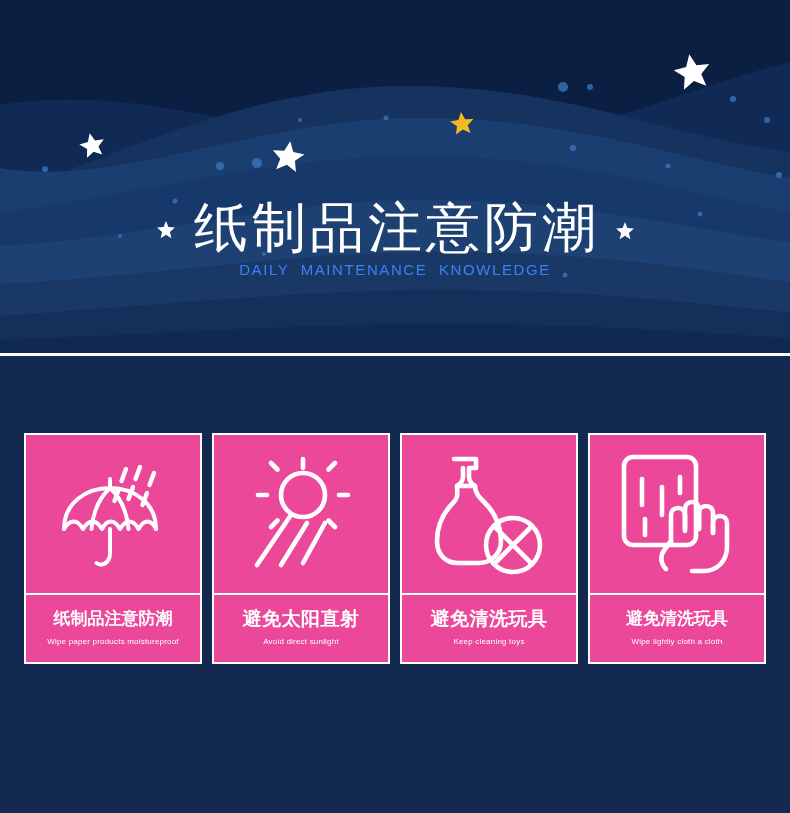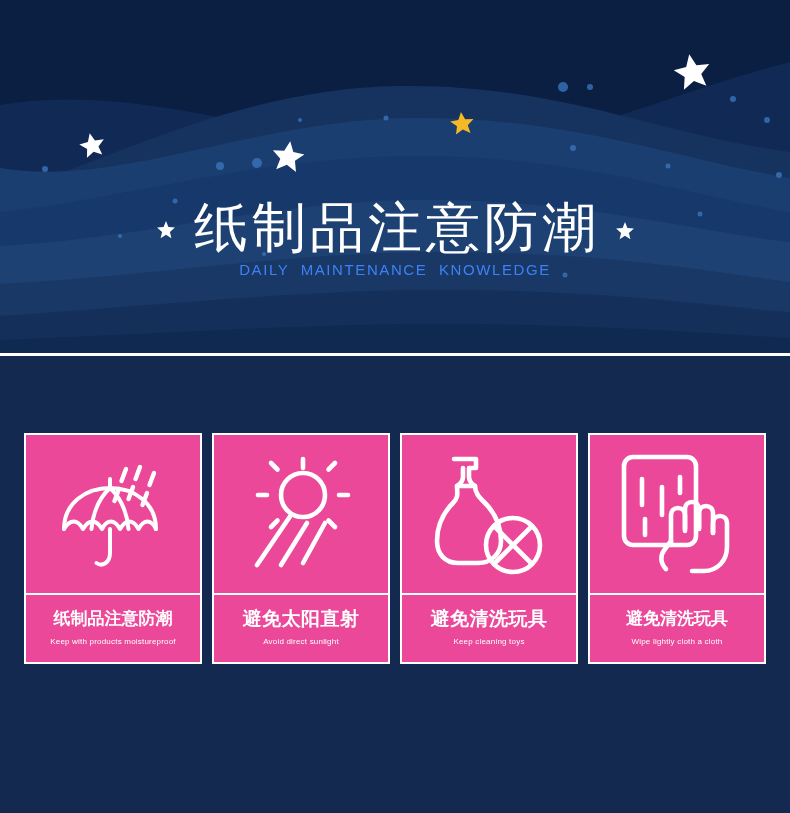--- a/index.html
+++ b/index.html
@@ -252,21 +252,21 @@
           <path d="M57 33 C69 44 74 58 75.5 74"></path>
 
           <line x1="57" y1="33" x2="57" y2="24"></line>
 
           <path d="M57 74 L57 98 C57 108 49 112 43.5 108"></path>
         </svg>
       </div>
       <div class="card-rule"></div>
       <div class="card-label-pane">
         <div class="card-title-cn small">纸制品注意防潮</div>
-        <div class="card-title-en tiny">Keep with products moistureproof</div>
+        <div class="card-title-en tiny">Wipe paper products moistureproof</div>
       </div>
     </div>
 
     <div class="card">
       <div class="card-icon-pane">
         <svg width="120" height="122" viewBox="0 0 120 122" fill="none" stroke="#ffffff" stroke-width="4.6" stroke-linecap="round" stroke-linejoin="round">
 
           <circle cx="62" cy="42" r="22"></circle>
 
           <line x1="62" y1="6" x2="62" y2="15"></line>

